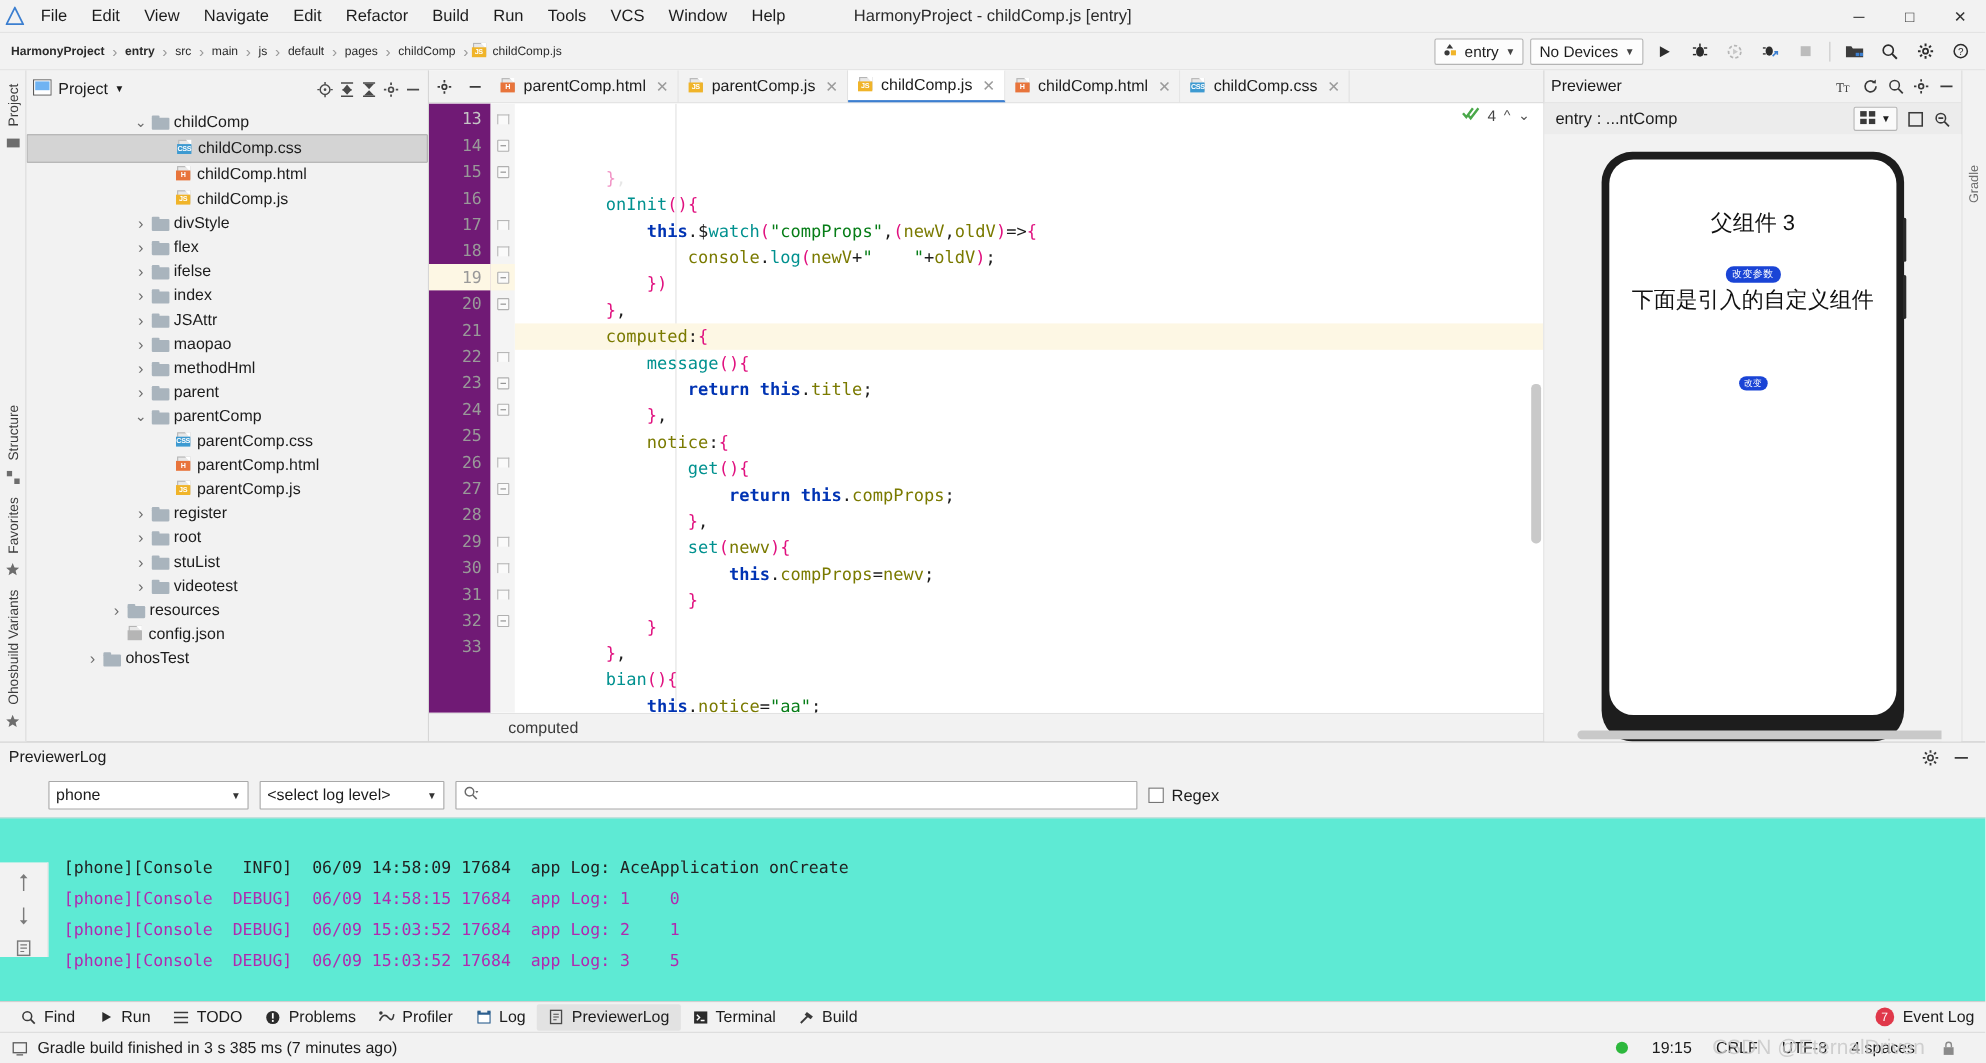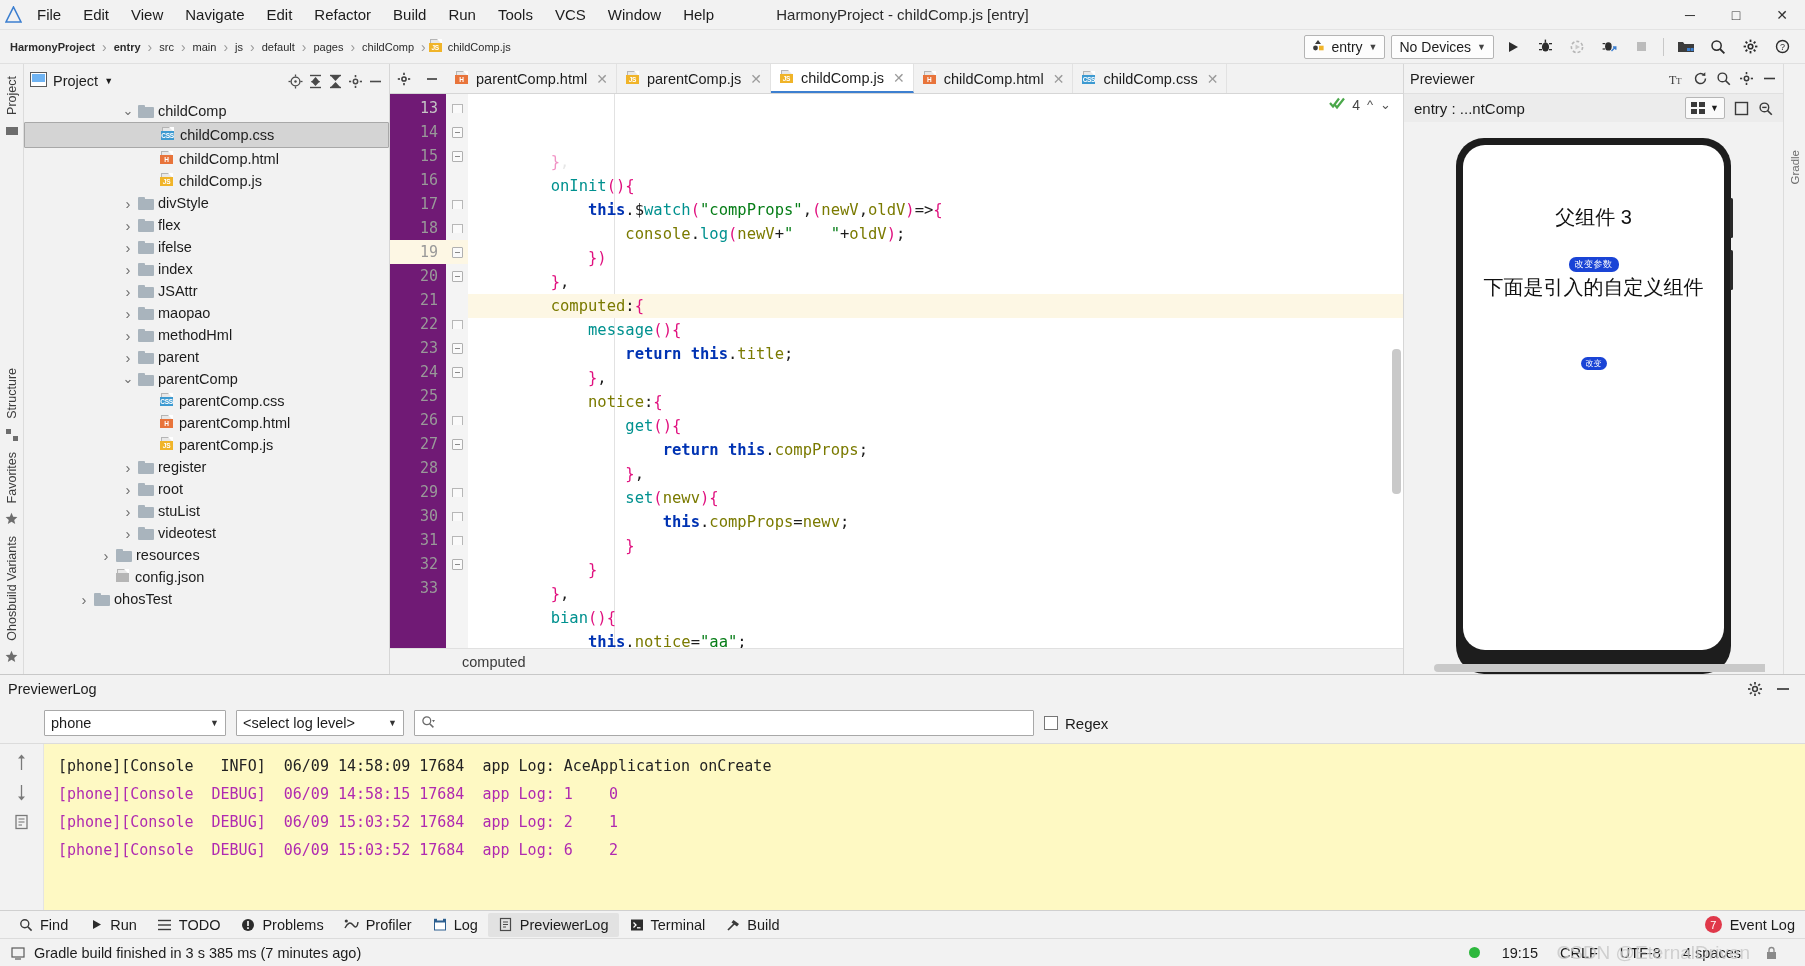--- a/index.html
+++ b/index.html
@@ -100,40 +100,40 @@
   
   .previewer { width:380px; background:#f2f2f2; display:flex; flex-direction:column; border-left:1px solid #d6d6d6;}
   .pv-head { height:30px; display:flex; align-items:center; padding:0 6px; font-size:14.5px; border-bottom:1px solid #e0e0e0;}
   .pv-head .icons { margin-left:auto; display:flex; align-items:center; gap:7px;}
   .pv-sub { height:28px; display:flex; align-items:center; padding:0 10px; font-size:15px; background:#ececec;}
   .pv-sub .right { margin-left:auto; display:flex; align-items:center; gap:8px;}
   .devicebtn { border:1px solid #b6b6b6; background:#fafafa; height:22px; display:flex; align-items:center; gap:5px; padding:0 5px; border-radius:2px;}
   .pv-stage { flex:1; position:relative; background:#f2f2f2; overflow:hidden; display:flex; justify-content:center; padding-top:16px;}
   .phone { width:275px; height:auto; background:#1d1d1d; border-radius:28px; padding:7px; position:relative;}
   .phone-screen { background:#fff; border-radius:22px; height:505px; overflow:hidden; position:relative; display:flex; flex-direction:column; align-items:center;}
-  .pv-title { font-size:20px; margin-top:59px; color:#111; }
+  .pv-title { font-size:20px; margin-top:44px; color:#111; }
   .badge { background:#1a44d6; color:#fff; font-size:9px; padding:1px 6px; border-radius:7px; margin-top:26px; letter-spacing:0.5px;}
   .pv-line2 { font-size:20px; margin-top:2px; color:#111; }
   .pv-block { margin-top:74px; text-align:center; font-size:19px; line-height:26px; color:#111;}
   .pv-badge2 { background:#1a44d6; color:#fff; font-size:8px; padding:1px 5px; border-radius:7px; margin-top:56px;}
   .phone-side { position:absolute; right:-2px; width:3px; background:#2a2a2a; border-radius:2px;}
   .pv-hscroll { position:absolute; left:30px; right:12px; bottom:2px; height:8px; background:#c9c9c9; border-radius:4px;}
   .pv-rightstrip { position:absolute; right:0; top:0; bottom:0; width:18px; background:#f2f2f2;}
 
   
   .bottom { height:236px; background:#f2f2f2; border-top:1px solid #c8c8c8; display:flex; flex-direction:column;}
   .bp-head { height:28px; display:flex; align-items:center; padding:0 8px; font-size:14.5px;}
   .bp-head .icons { margin-left:auto; display:flex; gap:12px; align-items:center; padding-right:6px;}
   .bp-toolbar { height:40px; display:flex; align-items:center; gap:10px; padding:0 6px 0 44px;}
   .sel { height:26px; min-width:182px; border:1px solid #a8a8a8; background:#fff; display:flex; align-items:center; padding:0 6px; font-size:14.5px; border-radius:1px;}
   .sel .caret { margin-left:auto; font-size:9px; color:#333;}
   .searchbox { flex:1; height:26px; border:1px solid #a8a8a8; background:#fff; display:flex; align-items:center; padding:0 6px; gap:5px; border-radius:1px; max-width:620px;}
   .chk { display:flex; align-items:center; gap:7px; font-size:15px;}
   .chkbox { width:14px; height:14px; border:1px solid #767676; background:#fff;}
-  .logarea { flex:1; display:flex; min-height:0; background:#fef9c3; border-top:1px solid #dcdcdc;}
+  .logarea { flex:1; display:flex; min-height:0; background:#5eead4; border-top:1px solid #dcdcdc;align-items:center;}
   .logstrip { width:44px; background:#f2f2f2; display:flex; flex-direction:column; align-items:center; gap:14px; padding-top:10px; border-right:1px solid #e4e4e4;}
   .loglines { flex:1; padding:8px 0 0 14px; font-family:"DejaVu Sans Mono", monospace; font-size:15px; overflow:hidden;}
   .logline { height:28px; line-height:28px; white-space:pre;}
   .lg-info { color:#222; }
   .lg-debug { color:#b02ab0; }
 
   
   .twbar { height:28px; background:#f2f2f2; border-top:1px solid #d0d0d0; display:flex; align-items:center; padding-left:8px; gap:2px; font-size:14.5px;}
   .twitem { display:flex; align-items:center; gap:6px; padding:4px 10px; border-radius:2px;}
   .twitem.active { background:#e2e2e2; }
@@ -846,21 +846,21 @@
               <line x1="4.5" y1="5" x2="10.5" y2="5" stroke="#7a7a7a" stroke-width="1.1"></line>
               <line x1="4.5" y1="8" x2="10.5" y2="8" stroke="#7a7a7a" stroke-width="1.1"></line>
               <line x1="4.5" y1="11" x2="8" y2="11" stroke="#7a7a7a" stroke-width="1.1"></line>
             </svg>
         </span>
       </div>
       <div class="loglines" id="loglines">
           <div class="logline lg-info">[phone][Console   INFO]  06/09 14:58:09 17684  app Log: AceApplication onCreate</div>
           <div class="logline lg-debug">[phone][Console  DEBUG]  06/09 14:58:15 17684  app Log: 1    0</div>
           <div class="logline lg-debug">[phone][Console  DEBUG]  06/09 15:03:52 17684  app Log: 2    1</div>
-          <div class="logline lg-debug">[phone][Console  DEBUG]  06/09 15:03:52 17684  app Log: 6    2</div>
+          <div class="logline lg-debug">[phone][Console  DEBUG]  06/09 15:03:52 17684  app Log: 3    5</div>
         </div>
     </div>
   </div>
 
   <div class="twbar">
     <div id="twitems" style="display:flex;align-items:center;">
         <div class="twitem">
           <span class="small-ic">
             <svg width="14" height="14" viewBox="0 0 14 14">
               <circle cx="5.8" cy="5.8" r="4" fill="none" stroke="#3a3a3a" stroke-width="1.4"></circle>

